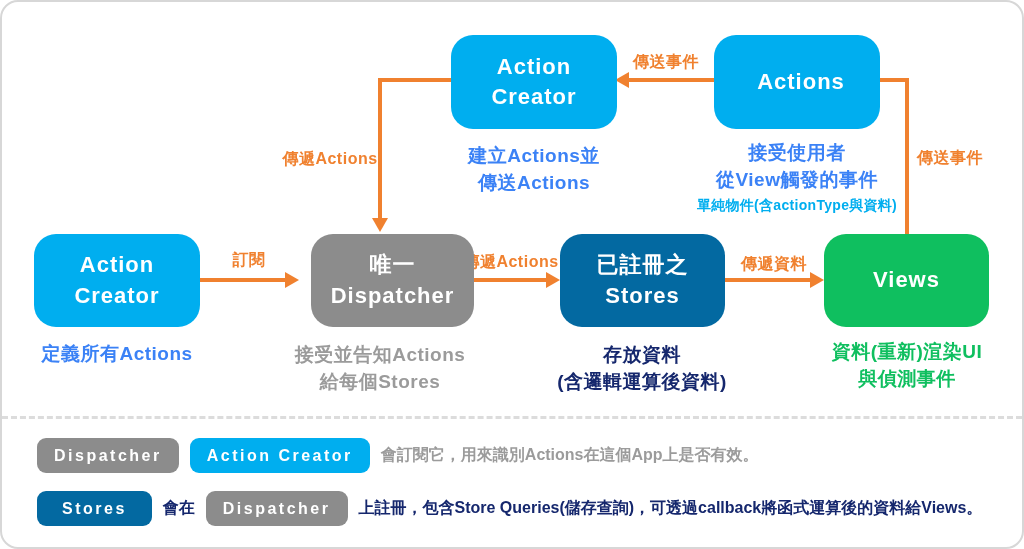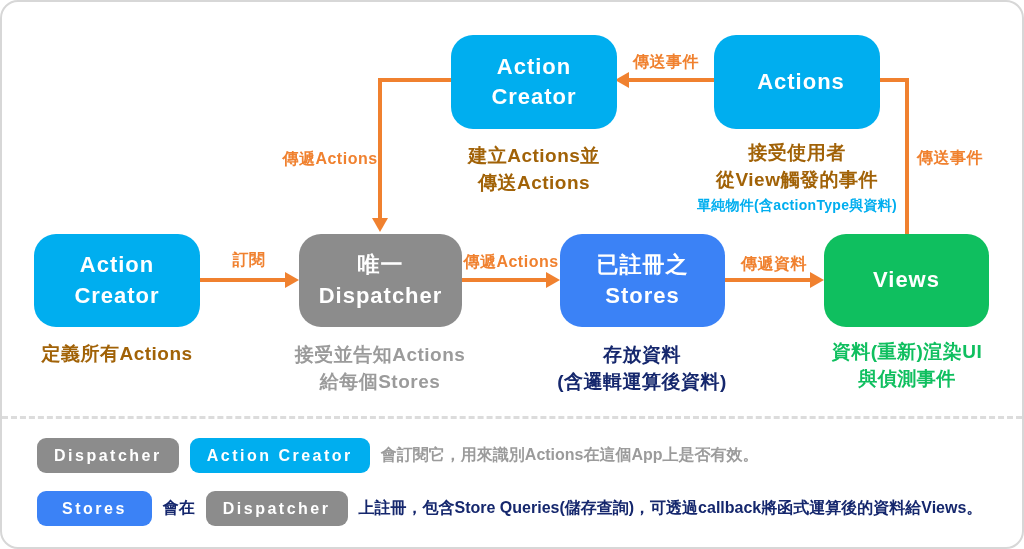--- a/index.html
+++ b/index.html
@@ -25,33 +25,33 @@
     font-weight:bold;
     font-size:22px;
     letter-spacing:1px;
     line-height:1.38;
     display:flex; flex-direction:column;
     align-items:center; justify-content:center;
     text-align:center;
   }
   .bg-blue  { background:#00AEEF; }
   .bg-gray  { background:#8C8C8C; }
-  .bg-navy  { background:#3b82f6; }
+  .bg-navy  { background:#0369a1; }
   .bg-green { background:#0FBF5F; }
 
   
   .caption {
     position:absolute;
     font-size:19px;
     font-weight:bold;
     line-height:27px;
     text-align:center;
     letter-spacing:0.5px;
   }
-  .c-blue  { color:#a16207; }
+  .c-blue  { color:#3b82f6; }
   .c-gray  { color:#9B9B9B; }
   .c-navy  { color:#15276D; }
   .c-green { color:#0FBF5F; }
   .note {
     position:absolute;
     font-size:14px;
     font-weight:bold;
     text-align:center;
     color:#00AEEF;
     letter-spacing:0.3px;
@@ -147,21 +147,21 @@
 
   <div class="box bg-blue" style="left:712px; top:33px; width:166px; height:94px;padding-left:8px;">
     <span>Actions</span>
   </div>
 
   <div class="box bg-blue" style="left:32px; top:232px; width:166px; height:93px;">
     <span>Action</span>
     <span>Creator</span>
   </div>
 
-  <div class="box bg-gray" style="left:297px; top:232px; width:163px; height:93px;">
+  <div class="box bg-gray" style="left:309px; top:232px; width:163px; height:93px;">
     <span>唯一</span>
     <span>Dispatcher</span>
   </div>
 
   <div class="box bg-navy" style="left:558px; top:232px; width:165px; height:93px;">
     <span>已註冊之</span>
     <span>Stores</span>
   </div>
 
   <div class="box bg-green" style="left:822px; top:232px; width:165px; height:93px;text-align:center;">

